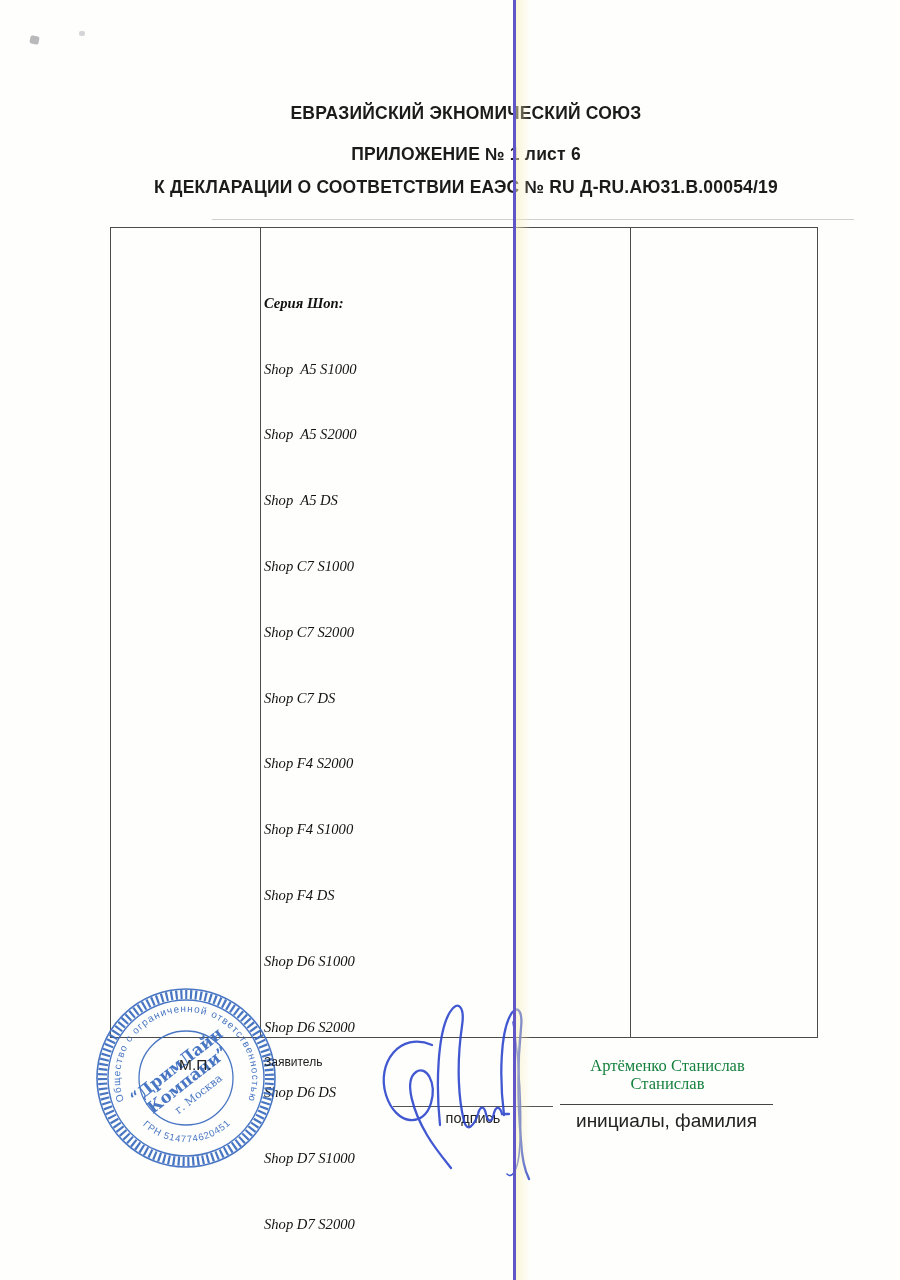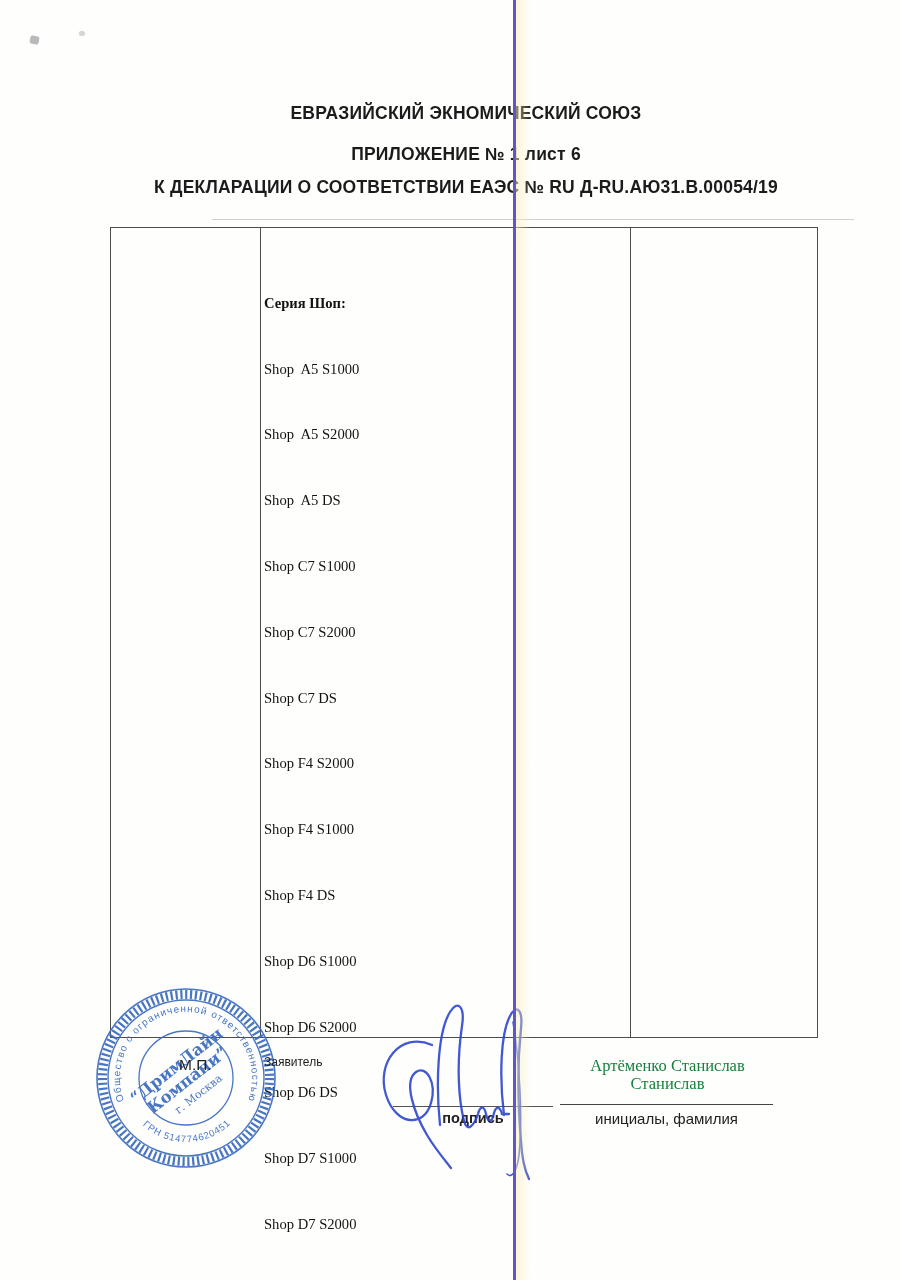--- a/index.html
+++ b/index.html
@@ -25,31 +25,31 @@
   .h3{top:177px;}
   
   .doc-table{position:absolute;left:110px;top:227px;width:708px;height:811px;
     border:1.5px solid #4c4c4c;box-sizing:border-box;}
   .col-div{position:absolute;top:0;bottom:0;width:0;border-left:1.3px solid #4c4c4c;}
   .col-div.d1{left:149px;}
   .col-div.d2{left:519px;}
   
   .rows{position:absolute;left:264px;top:229px;width:250px;color:#121212;
     font-family:"Liberation Serif",serif;font-size:14.6px;line-height:16.45px;white-space:pre;}
-  .rows .row{height:16.45px;}
+  .rows .row{height:16.45px;font-style:italic;}
   .rows .bold{font-weight:bold;}
   
   .mp-label{position:absolute;left:151px;top:1056px;font-size:15.5px;color:#222;z-index:4;margin-left:28px;}
   .applicant-label{position:absolute;left:264px;top:1055px;font-size:12px;color:#1d1d1d;z-index:4;}
   .sig-line{position:absolute;left:393px;top:1106px;width:160px;height:0;border-top:1.4px solid #555;}
-  .sig-caption{position:absolute;left:428px;top:1110px;width:90px;text-align:center;font-size:14.5px;color:#222;font-weight:bold;}
+  .sig-caption{position:absolute;left:428px;top:1110px;width:90px;text-align:center;font-size:14.5px;color:#222;}
   .name-block{position:absolute;left:560px;top:1057px;width:215px;text-align:center;
     font-family:"Liberation Serif",serif;font-size:16.5px;line-height:18px;color:#15803d;}
   .name-line{position:absolute;left:560px;top:1104px;width:213px;height:0;border-top:1.6px solid #444;}
-  .name-caption{position:absolute;left:560px;top:1110px;width:213px;text-align:center;font-size:15px;color:#222;}
+  .name-caption{position:absolute;left:560px;top:1110px;width:213px;text-align:center;font-size:19px;color:#222;}
   
   .stamp-svg{position:absolute;left:91px;top:983px;z-index:3;opacity:.92;}
   .signature-svg{position:absolute;left:370px;top:995px;z-index:2;opacity:.88;}
 </style>
 </head>
 <body>
 
 <div class="speck speck1"></div>
 <div class="speck speck2"></div>
 <div class="ghost-topline"></div>

